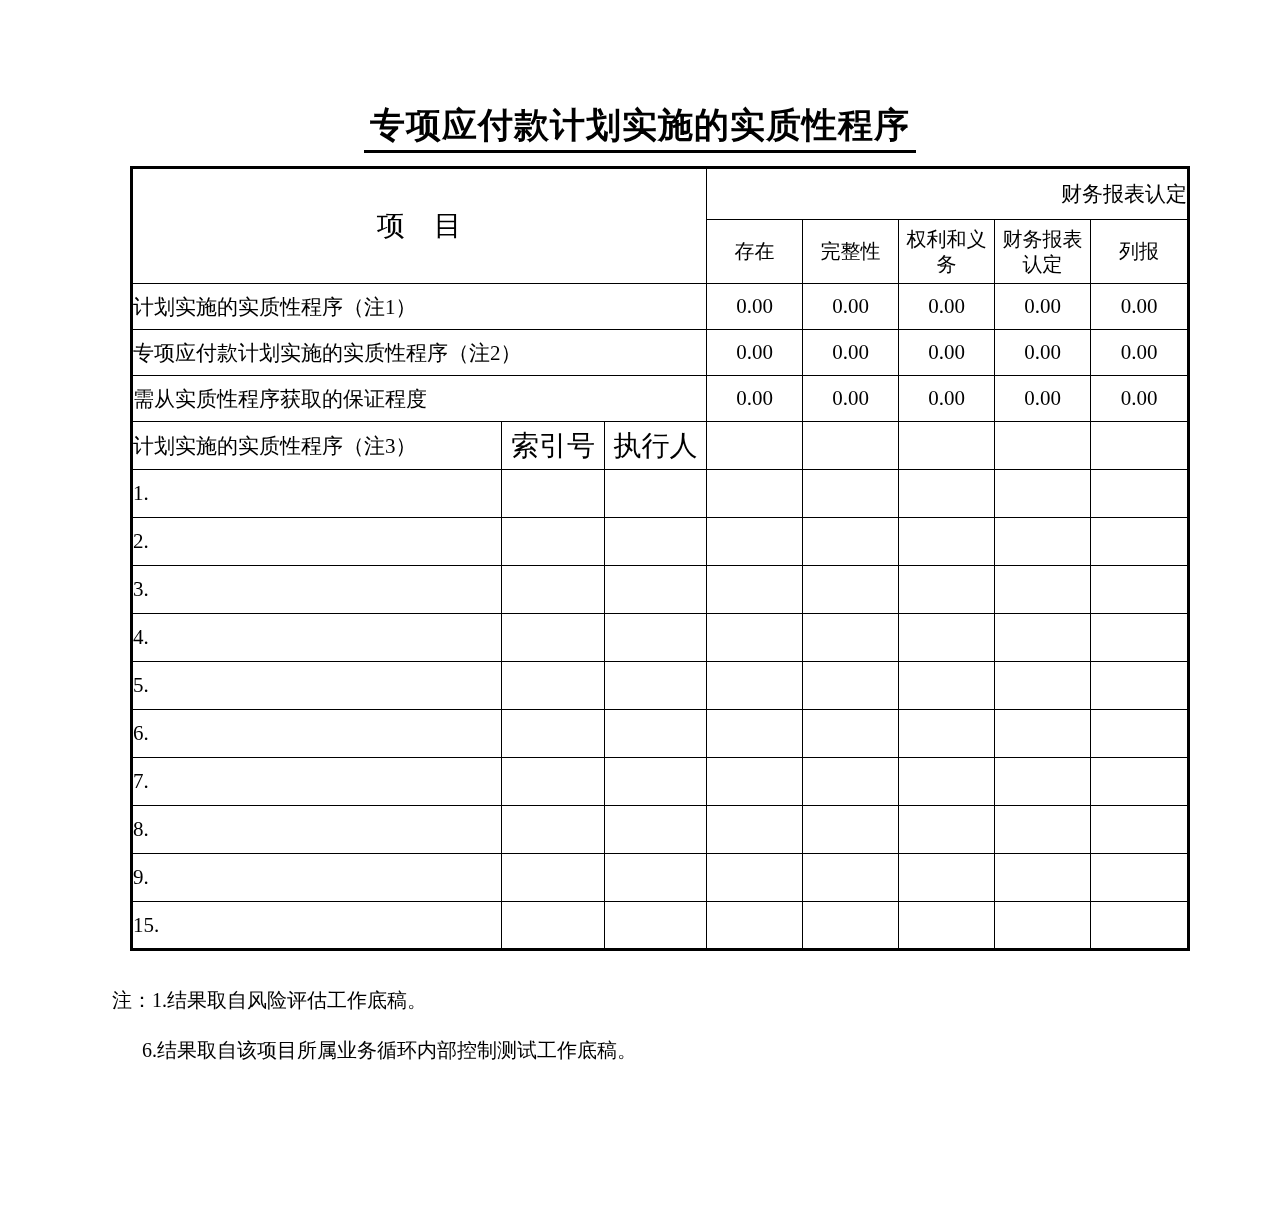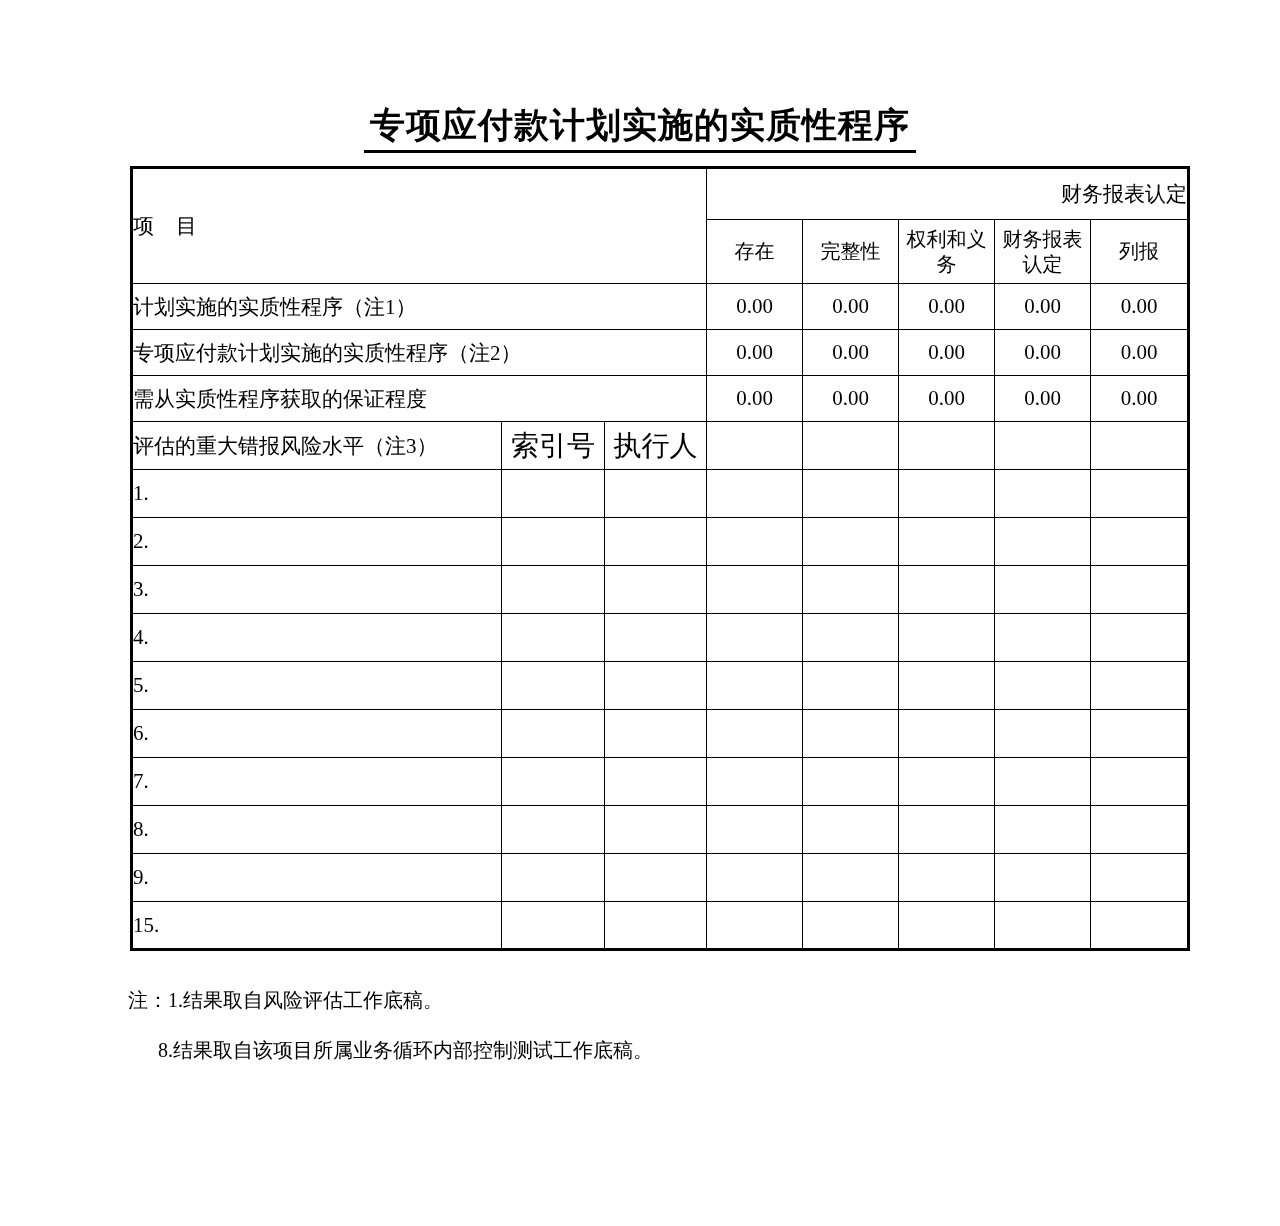--- a/index.html
+++ b/index.html
@@ -56,21 +56,22 @@
     border: 3px solid #000;
   }
   table.sheet td, table.sheet th {
     border: 1px solid #000;
     font-weight: normal;
     padding: 0;
     vertical-align: middle;
   }
 
   .hdr-item {
-    font-size: 21px;
+    text-align: center;
+    font-size: 28px;
     letter-spacing: 0.5px;
   }
   .hdr-group {
     text-align: right;
     font-size: 21px;
     height: 52px;
   }
   .hdr-sub {
     text-align: center;
     font-size: 20px;
@@ -101,21 +102,21 @@
     text-align: center;
     font-size: 21px;
     height: 46px;
     font-family: "Liberation Serif", "DejaVu Serif", serif;
   }
   .blank-cell { height: 48px; }
 
   
   .notes {
     position: absolute;
-    left: 128px;
+    left: 112px;
     top: 988px;
     width: 1040px;
     font-size: 20px;
     line-height: 24px;
   }
   .note-line { white-space: nowrap; }
   .note-1 { margin: 0 0 0 0; }
   .note-2 { margin: 26px 0 0 30px; }
   .note-3 { margin: 26px 0 0 24px; }
 </style>
@@ -176,21 +177,21 @@
         <tr>
           <td class="row-label" colspan="3">需从实质性程序获取的保证程度</td>
           <td class="num-cell">0.00</td>
           <td class="num-cell">0.00</td>
           <td class="num-cell">0.00</td>
           <td class="num-cell">0.00</td>
           <td class="num-cell">0.00</td>
         </tr>
 
         <tr>
-          <td class="row-label">评估的重大错报风险水平（注3）</td>
+          <td class="row-label">计划实施的实质性程序（注3）</td>
           <td class="mini-hdr">索引号</td>
           <td class="mini-hdr">执行人</td>
           <td class="blank-cell"></td>
           <td class="blank-cell"></td>
           <td class="blank-cell"></td>
           <td class="blank-cell"></td>
           <td class="blank-cell"></td>
         </tr>
 
       <tr>
@@ -292,16 +293,16 @@
             <td class="num-cell"></td>
             <td class="num-cell"></td>
             <td class="num-cell"></td>
           </tr>
         </tbody>
     </table>
   </div>
 
   <div class="notes">
     <div class="note-line note-1">注：1.结果取自风险评估工作底稿。</div>
-    <div class="note-line note-2">8.结果取自该项目所属业务循环内部控制测试工作底稿。</div>
+    <div class="note-line note-2">6.结果取自该项目所属业务循环内部控制测试工作底稿。</div>
   </div>
 
 </div>
 
 </body></html>

